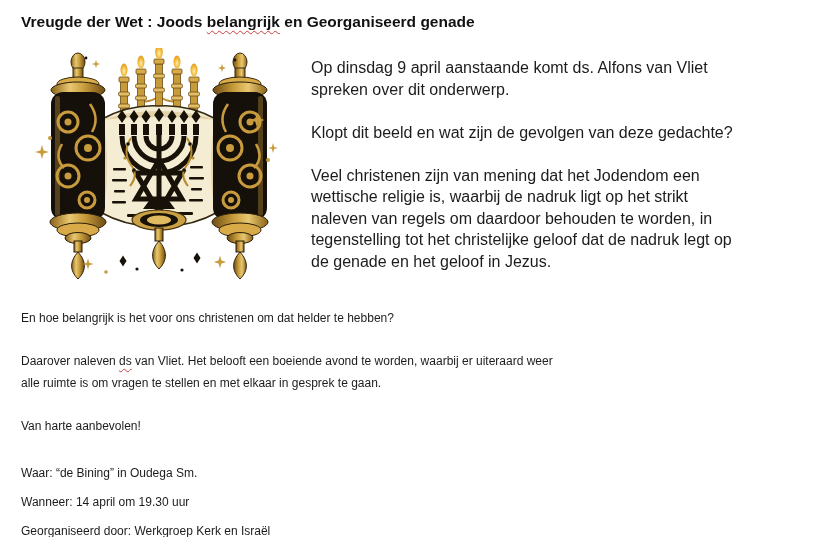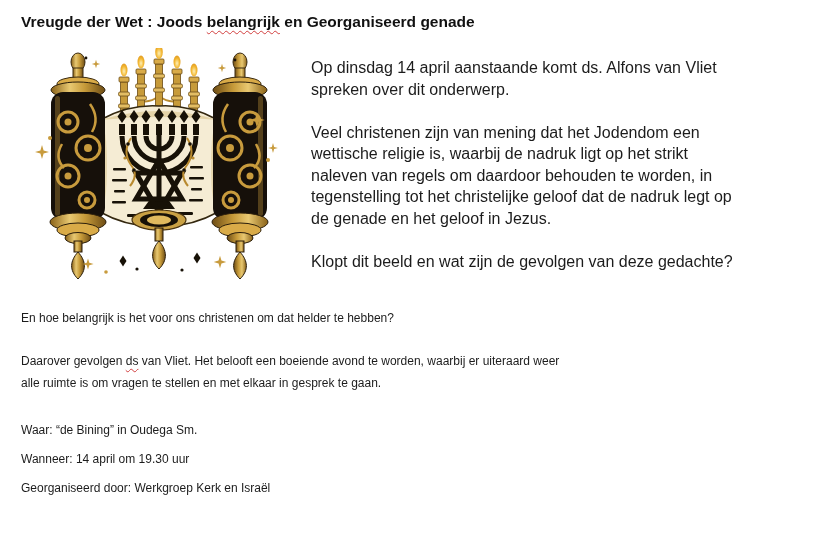--- a/index.html
+++ b/index.html
@@ -209,30 +209,31 @@
       <path transform="translate(167,210)" d="M0,-5.5 L3.5,0 L0,5.5 L-3.5,0 Z"></path>
       <circle cx="107" cy="221" r="1.6"></circle>
         <circle cx="152" cy="222" r="1.6"></circle>
       <circle cx="56" cy="10" r="1.4"></circle>
         <circle cx="205" cy="12" r="1.4"></circle>
     </g>
   </g>
 </svg>
 
 <div class="col">
-  <p>Op dinsdag 14 april aanstaande komt ds. Alfons van Vliet
+  <p>Op dinsdag 9 april aanstaande komt ds. Alfons van Vliet
 spreken over dit onderwerp.</p>
+  <p>Klopt dit beeld en wat zijn de gevolgen van deze gedachte?</p>
   <p>Veel christenen zijn van mening dat het Jodendom een
 wettische religie is, waarbij de nadruk ligt op het strikt
 naleven van regels om daardoor behouden te worden, in
 tegenstelling tot het christelijke geloof dat de nadruk legt op
 de genade en het geloof in Jezus.</p>
-  <p>Klopt dit beeld en wat zijn de gevolgen van deze gedachte?</p>
 </div>
 
 <div class="lower">
   <p>En hoe belangrijk is het voor ons christenen om dat helder te hebben?</p>
-  <p><span>Daarover gevolgen </span><span class="squiggle">ds</span><span> van Vliet. Het belooft een boeiende avond te worden, waarbij er uiteraard weer
+  <p><span>Daarover naleven </span><span class="squiggle">ds</span><span> van Vliet. Het belooft een boeiende avond te worden, waarbij er uiteraard weer
 alle ruimte is om vragen te stellen en met elkaar in gesprek te gaan.</span></p>
+  <p>Van harte aanbevolen!</p>
   <p class="details">Waar: “de Bining” in Oudega Sm.
 Wanneer: 14 april om 19.30 uur
 Georganiseerd door: Werkgroep Kerk en Israël</p>
 </div>
 
 </body></html>

